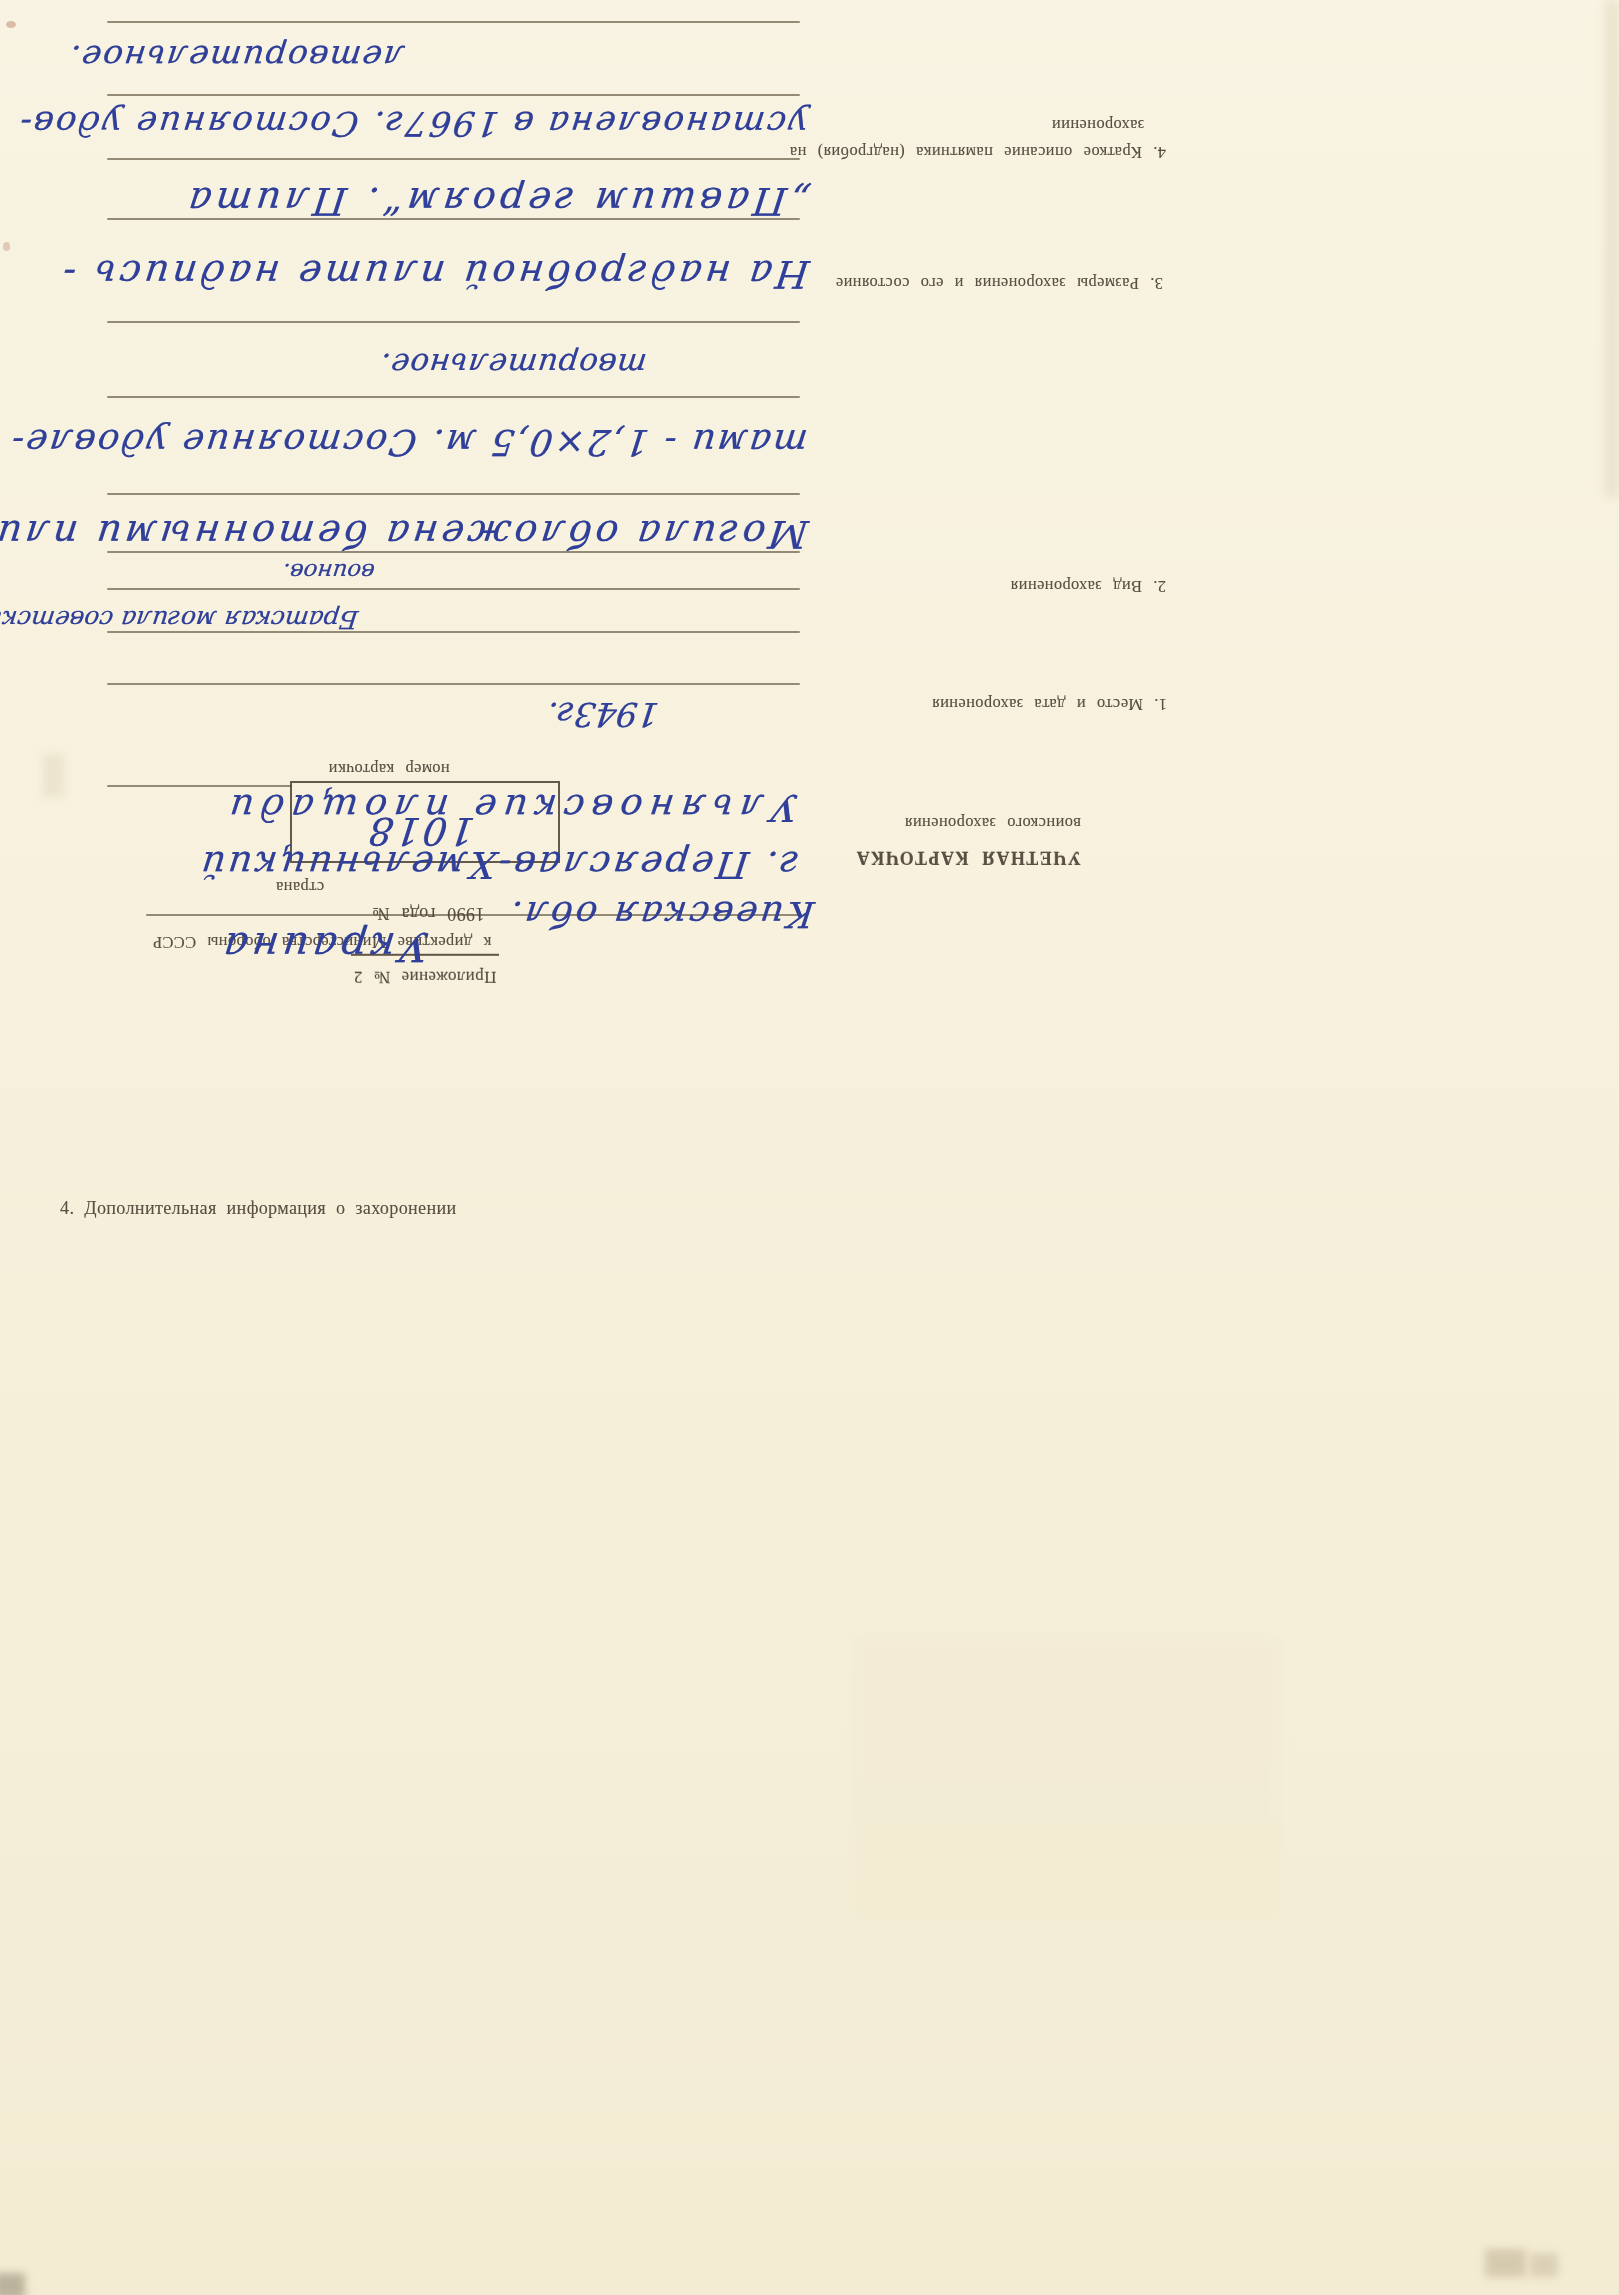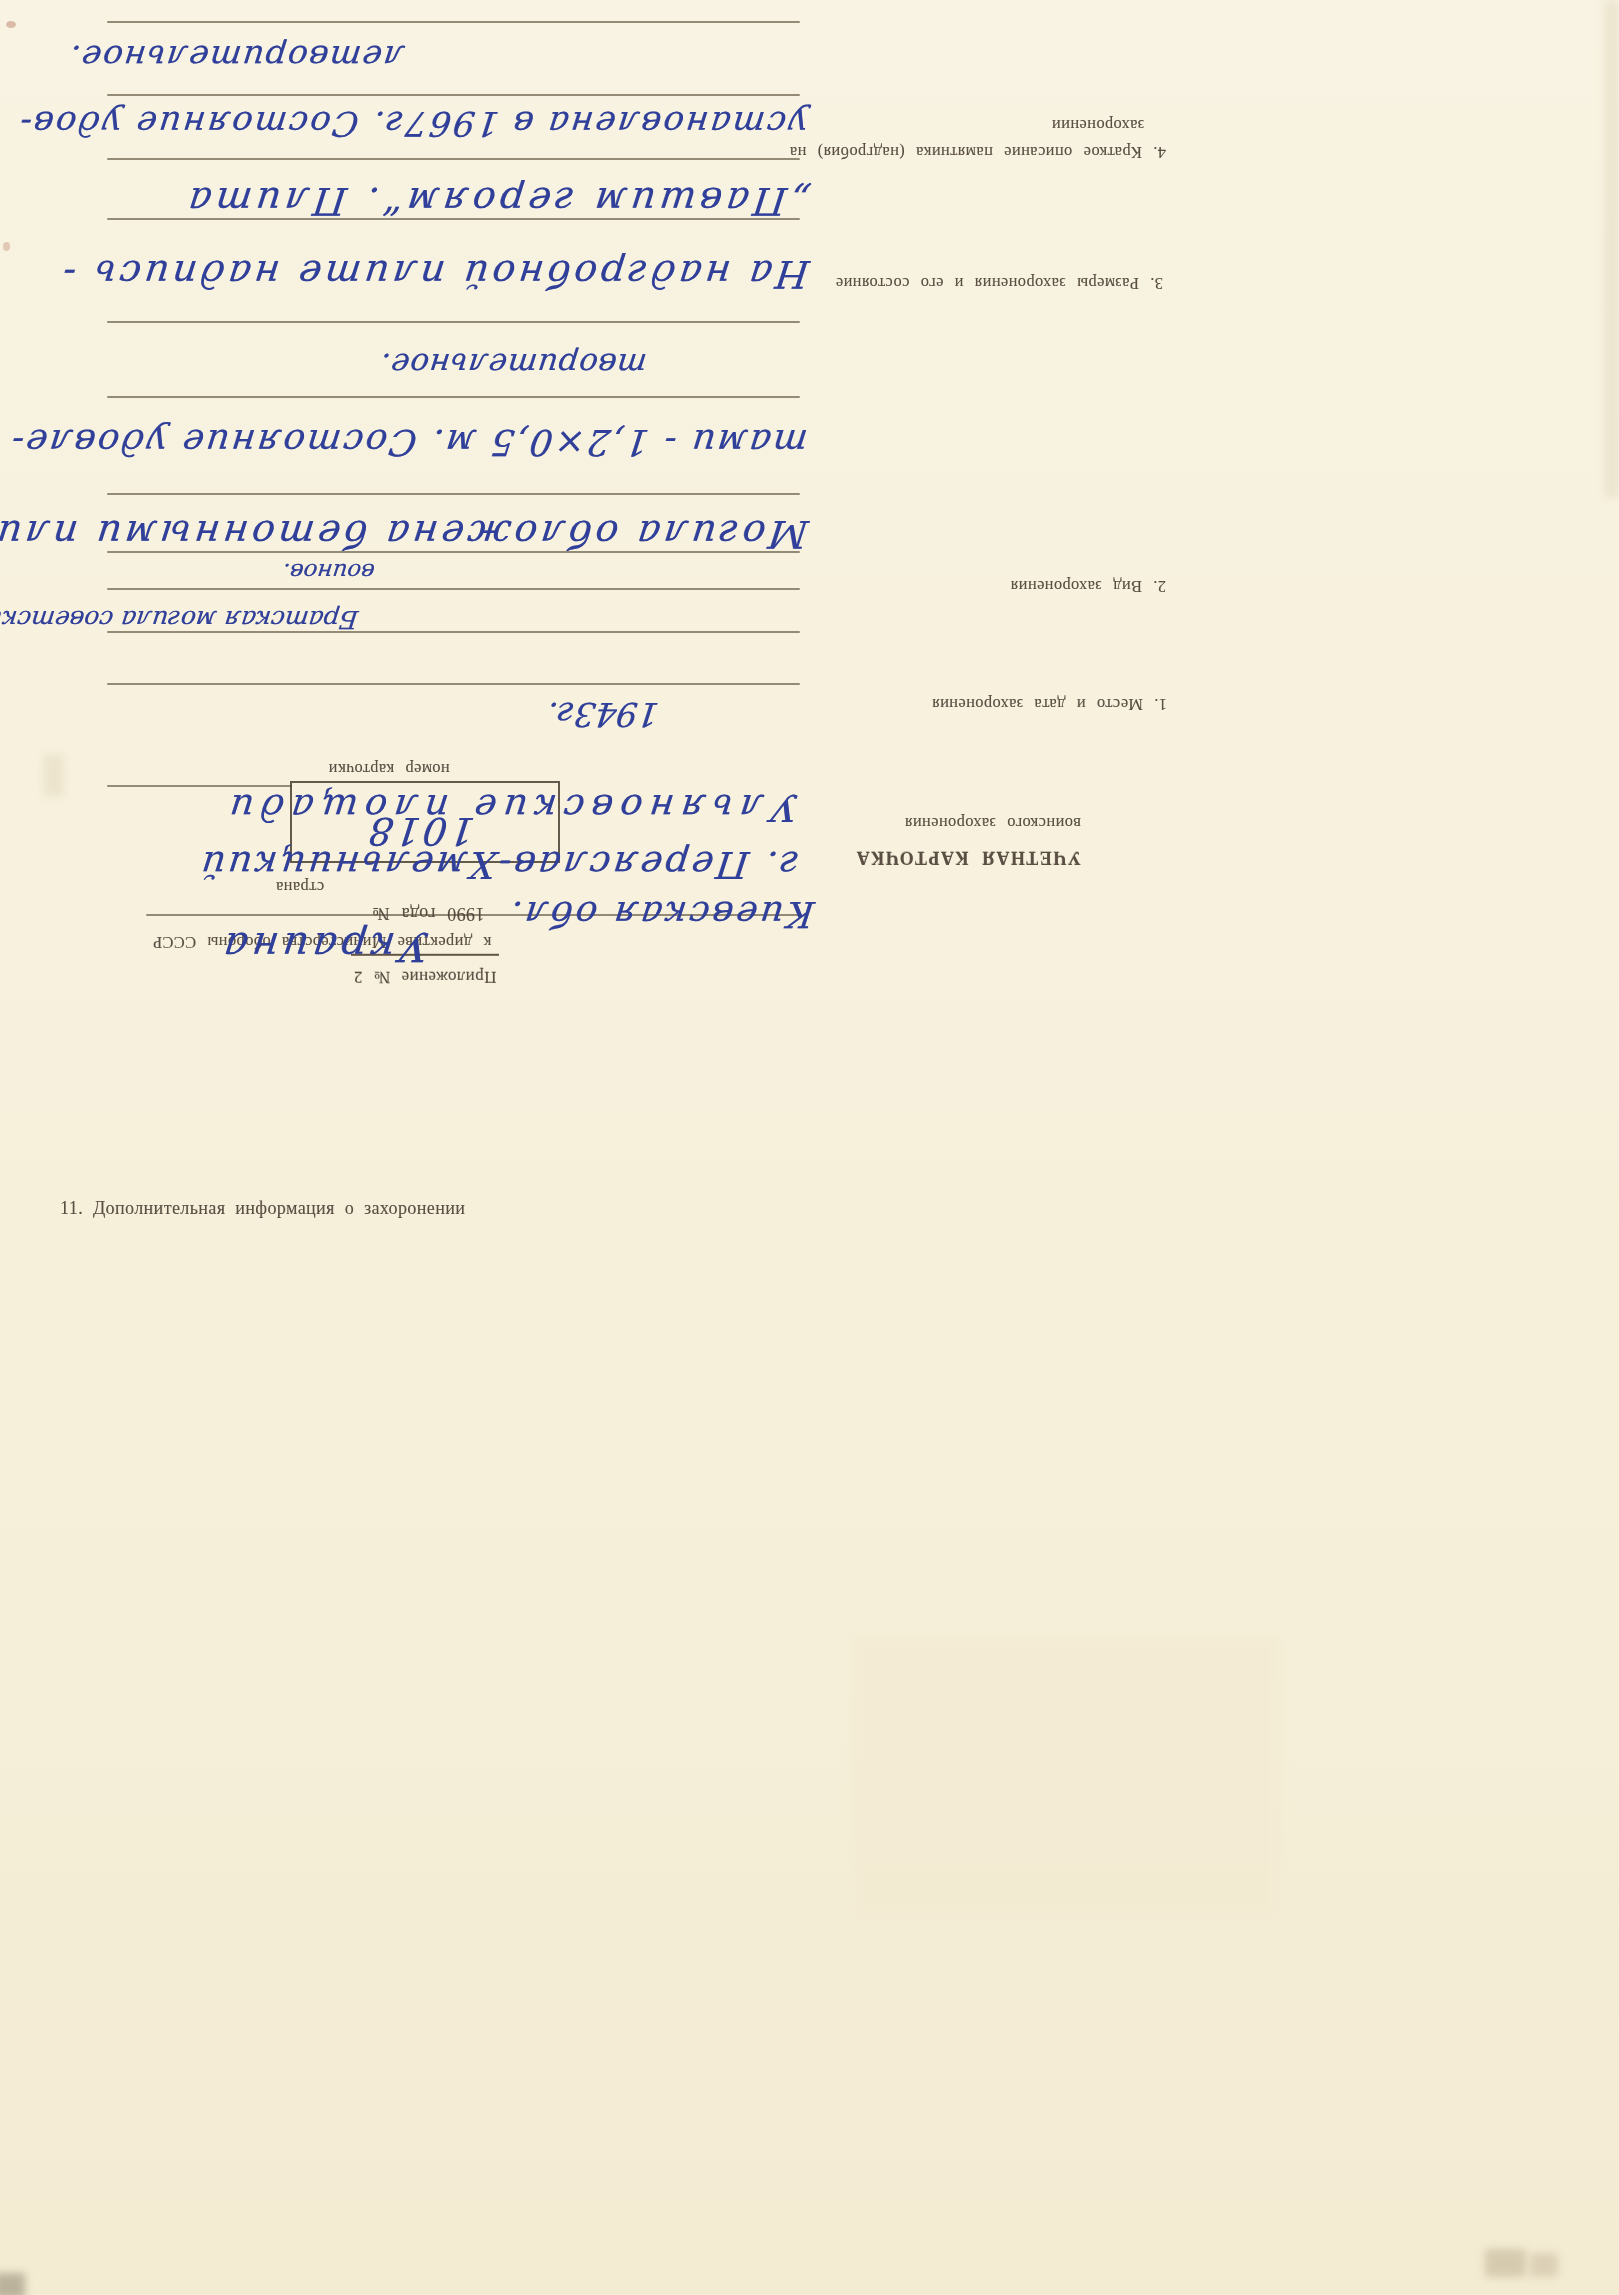--- a/index.html
+++ b/index.html
@@ -72,21 +72,21 @@
   <div class="abs hw" style="left:40px;top:496px;width:769px;height:57px;font-size:38px;letter-spacing:3.6px;">Могила обложена бетонными пли-</div>
   <div class="abs hw" style="left:295px;top:552px;width:80px;height:32px;font-size:23px;">воинов.</div>
   <div class="abs hw" style="left:39px;top:589px;width:320px;height:43px;font-size:25px;">Братская могила советских</div>
   <div class="abs hw" style="left:559px;top:690px;width:100px;height:41px;font-size:33px;">1943г.</div>
   <div class="abs hw" style="left:210px;top:765px;width:603px;height:61px;font-size:37px;letter-spacing:7.1px;">Ульяновские площади</div>
   <div class="abs hw" style="left:350px;top:802px;width:142px;height:48px;font-size:38px;letter-spacing:2.8px;">1018</div>
   <div class="abs hw" style="left:186px;top:822px;width:629px;height:61px;font-size:37px;letter-spacing:2.8px;">г. Переяслав-Хмельницкий</div>
   <div class="abs hw" style="left:511px;top:880px;width:304px;height:53px;font-size:36px;letter-spacing:2.8px;">Киевская обл.</div>
   <div class="abs hw" style="left:208px;top:900px;width:235px;height:68px;font-size:40px;letter-spacing:4.3px;">Украина</div>
 
-  <div class="abs typ" style="left:60px;top:1199px;font-size:18px;word-spacing:5px;text-align:left;">11. Дополнительная информация о захоронении</div>
+  <div class="abs typ" style="left:60px;top:1199px;font-size:18px;word-spacing:5px;text-align:left;">4. Дополнительная информация о захоронении</div>
 
   <div class="speck" style="left:5.7px;top:21.3px;width:10px;height:7.1px;background:#b06a52;opacity:.40;"></div>
   <div class="speck" style="left:2.8px;top:242px;width:7.1px;height:8.5px;background:#b06a52;opacity:.30;"></div>
   <div class="smudge" style="left:-5.7px;top:2273px;width:31px;height:25.6px;background:#8e8571;opacity:.55;"></div>
   <div class="smudge" style="left:1485px;top:2249px;width:41px;height:28.4px;background:#cfc3a6;opacity:.8;"></div>
   <div class="smudge" style="left:1530px;top:2253px;width:28.4px;height:24px;background:#d6cab0;opacity:.8;"></div>
   <div class="smudge" style="left:43px;top:754px;width:21.3px;height:43px;background:#e8dfc6;opacity:.7;"></div>
   <div class="smudge" style="left:1604px;top:0px;width:15.6px;height:498px;background:#e9e2cc;opacity:.8;"></div>
   <div class="smudge" style="left:853px;top:1636px;width:427px;height:284px;background:#f2ead0;opacity:.5;"></div>
 

